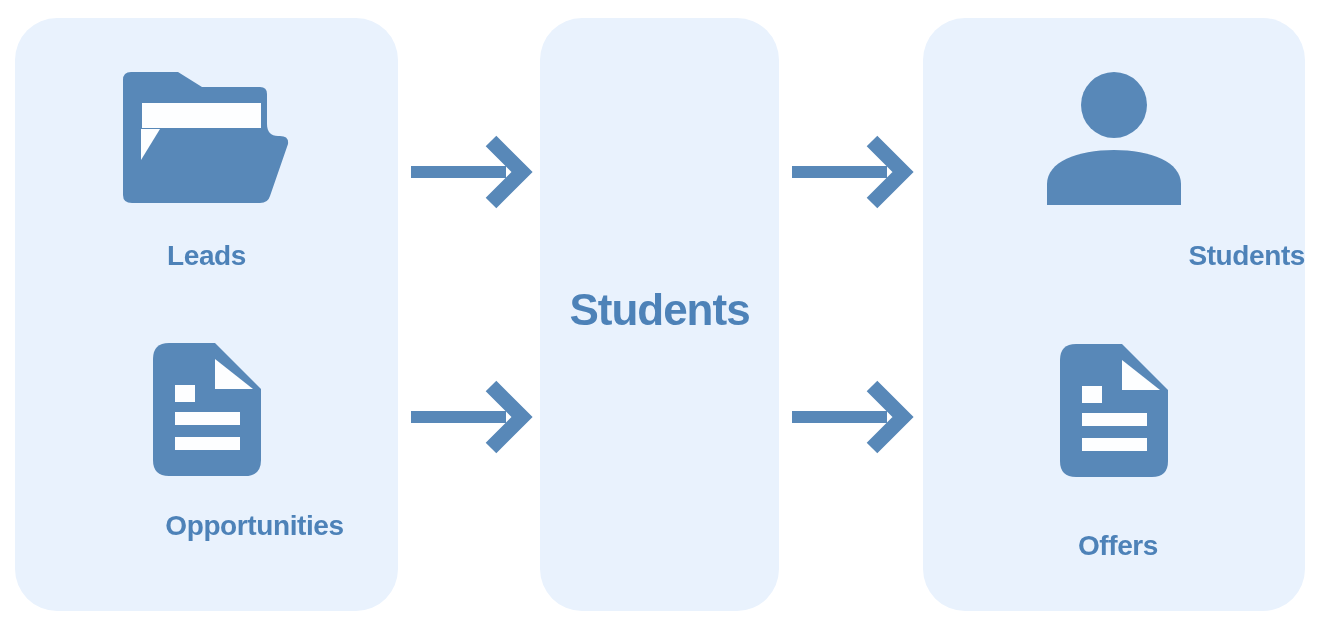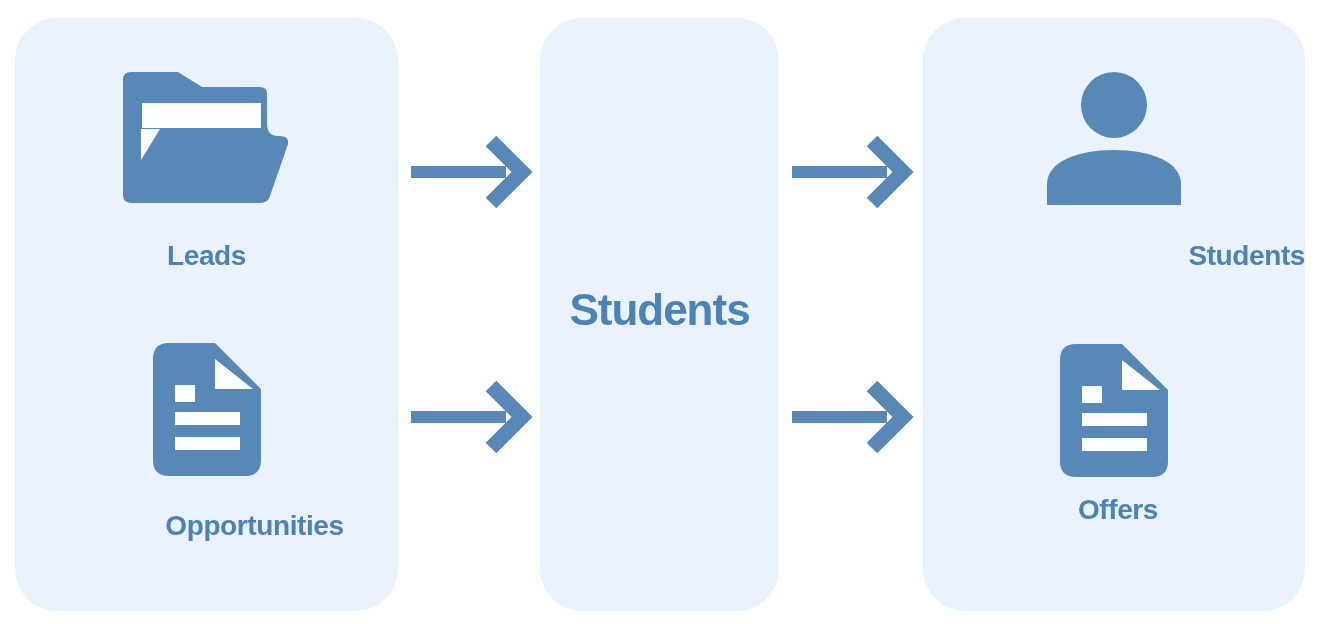--- a/index.html
+++ b/index.html
@@ -90,21 +90,21 @@
   </svg>
   <div class="node-label label-right" style="top:242px;text-align:right;">Students</div>
 
   <svg class="abs" style="left:1060px; top:344px;" width="108" height="133" viewBox="0 0 108 133" aria-hidden="true">
     <path fill="currentColor" d="M62,0 H16 Q0,0 0,16 V117 Q0,133 16,133 H92 Q108,133 108,117 V46 Z"></path>
     <polygon class="cutout" points="62,16 62,46 100,46"></polygon>
     <rect class="cutout" x="22" y="42" width="20" height="17"></rect>
     <rect class="cutout" x="22" y="69" width="65" height="13"></rect>
     <rect class="cutout" x="22" y="94" width="65" height="13"></rect>
   </svg>
-  <div class="node-label label-right" style="top:496px;padding-left:8px;">Offers</div>
+  <div class="node-label label-right" style="top:532px;padding-left:8px;">Offers</div>
 
   <svg class="abs" style="left:409px; top:137px;" width="120" height="70" viewBox="0 0 120 70" aria-hidden="true">
     <rect fill="currentColor" x="2" y="29" width="95" height="12"></rect>
     <polyline points="82,4 113,35 82,66" fill="none" stroke="currentColor" stroke-width="15"></polyline>
   </svg>
   <svg class="abs" style="left:409px; top:382px;" width="120" height="70" viewBox="0 0 120 70" aria-hidden="true">
     <rect fill="currentColor" x="2" y="29" width="95" height="12"></rect>
     <polyline points="82,4 113,35 82,66" fill="none" stroke="currentColor" stroke-width="15"></polyline>
   </svg>
   <svg class="abs" style="left:790px; top:137px;" width="120" height="70" viewBox="0 0 120 70" aria-hidden="true">

